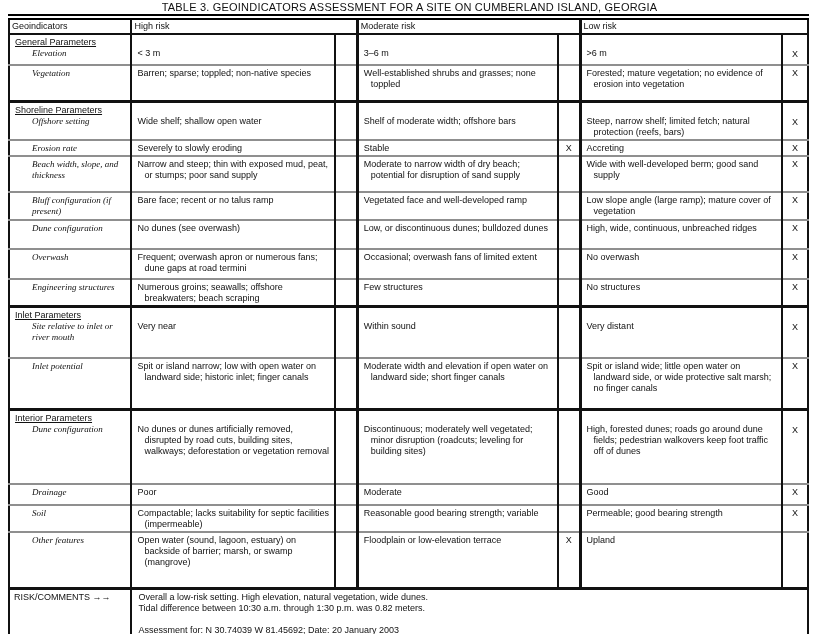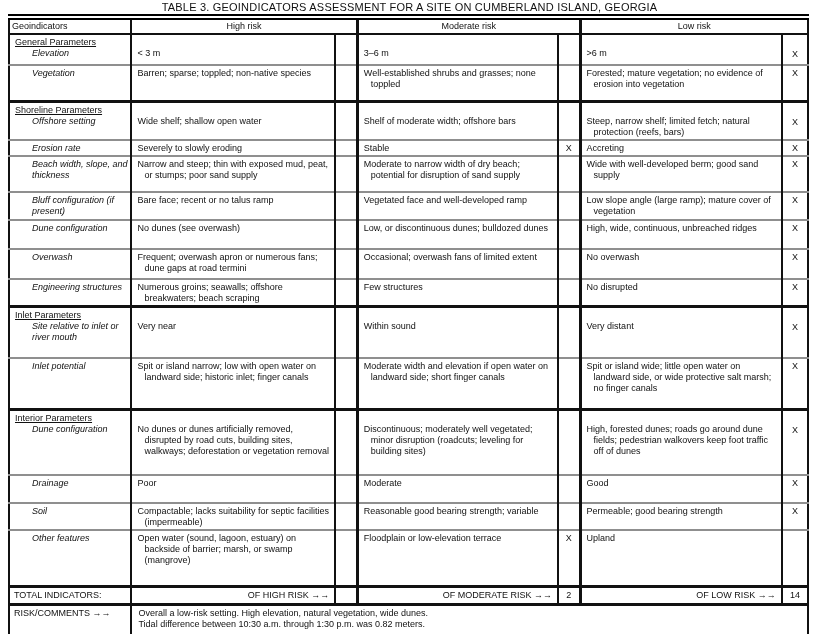--- a/index.html
+++ b/index.html
@@ -18,31 +18,31 @@
   .toprule{height:2px;border-top:2px solid #000;border-bottom:2px solid #000;}
   table{
     border-collapse:collapse;table-layout:fixed;width:801px;
     border-left:2px solid #111;border-right:2px solid #111;
   }
   td,th{
     vertical-align:top;font-size:9px;line-height:11px;font-weight:normal;
     padding:2px 2px 1px 4px;overflow:hidden;word-wrap:break-word;
   }
   tr.head th{border-bottom:2px solid #111;padding:1px 2px;}
-  .h-c{text-align:center;}
+  .h-c{text-align:left;}
   .h-ind{text-align:left;padding-left:4px;}
   
   .bR2{border-right:2px solid #111;}
   .bR3{border-right:3px solid #111;}
   
   tr.g td{border-top:2px solid #8f8f8f;}      
   tr.k td{border-top:3px solid #111;}         
   
   .sname{text-decoration:underline;padding-left:1px;white-space:nowrap;}
-  .iname{font-style:italic;padding-left:18px;}
+  .iname{font-style:italic;padding-left:18px;font-family:Liberation Serif, serif;}
   .rt{padding-left:8px;text-indent:-7px;}
   .pt{margin-top:11px;}                        
   .cx{text-align:center;padding:2px 0 1px 0;}
   .xpt{padding-top:14px;}
   .tot-lab{white-space:nowrap;}
   .tot-r{text-align:right;padding-right:5px;white-space:nowrap;}
   .cm-line{padding-left:2px;}
   .cm-gap{margin-top:11px;}
 </style>
 </head>
@@ -225,21 +225,21 @@
             </td>
         <td class="bR2">
               <div class="rt">Numerous groins; seawalls; offshore breakwaters; beach scraping</div>
             </td>
         <td class="cx bR3"></td>
         <td class="bR2">
               <div class="rt">Few structures</div>
             </td>
         <td class="cx bR3"></td>
         <td class="bR2">
-              <div class="rt">No disrupted</div>
+              <div class="rt">No structures</div>
             </td>
         <td class="cx">X</td>
       </tr>
 
       <tr class="k" style="height:52px">
         <td class="bR2">
           <div class="sname">Inlet Parameters</div>
           <div class="iname">Site relative to inlet or river mouth</div>
         </td>
         <td class="bR2">
@@ -267,40 +267,40 @@
         <td class="bR2">
               <div class="rt">Moderate width and elevation if open water on landward side; short finger canals</div>
             </td>
         <td class="cx bR3"></td>
         <td class="bR2">
               <div class="rt">Spit or island wide; little open water on landward side, or wide protective salt marsh; no finger canals</div>
             </td>
         <td class="cx">X</td>
       </tr>
 
-      <tr class="k" style="height:66px">
+      <tr class="k" style="height:75px">
         <td class="bR2">
           <div class="sname">Interior Parameters</div>
           <div class="iname">Dune configuration</div>
         </td>
         <td class="bR2">
               <div class="rt pt">No dunes or dunes artificially removed, disrupted by road cuts, building sites, walkways; deforestation or vegetation removal</div>
             </td>
         <td class="cx bR3 xpt"></td>
         <td class="bR2">
               <div class="rt pt">Discontinuous; moderately well vegetated; minor disruption (roadcuts; leveling for building sites)</div>
             </td>
         <td class="cx bR3 xpt"></td>
         <td class="bR2">
               <div class="rt pt">High, forested dunes; roads go around dune fields; pedestrian walkovers keep foot traffic off of dunes</div>
             </td>
         <td class="cx xpt">X</td>
       </tr>
 
-      <tr class="g" style="height:28px">
+      <tr class="g" style="height:21px">
         <td class="bR2">
               <div class="iname">Drainage</div>
             </td>
         <td class="bR2">
               <div class="rt">Poor</div>
             </td>
         <td class="cx bR3"></td>
         <td class="bR2">
               <div class="rt">Moderate</div>
             </td>
@@ -340,29 +340,20 @@
         <td class="bR2">
               <div class="rt">Floodplain or low-elevation terrace</div>
             </td>
         <td class="cx bR3">X</td>
         <td class="bR2">
               <div class="rt">Upland</div>
             </td>
         <td class="cx"></td>
       </tr>
 
-      <tr class="k" style="height:18px">
-        <td class="bR2 tot-lab">TOTAL INDICATORS:</td>
-        <td class="bR2 tot-r">OF HIGH RISK →→</td>
-        <td class="cx bR3"></td>
-        <td class="bR2 tot-r">OF MODERATE RISK →→</td>
-        <td class="cx bR3">2</td>
-        <td class="bR2 tot-r">OF LOW RISK →→</td>
-        <td class="cx">14</td>
-      </tr>
 
       <tr class="k" style="height:47px">
         <td class="bR2 tot-lab">RISK/COMMENTS →→</td>
         <td colspan="6">
           <div class="cm-line">Overall a low-risk setting. High elevation, natural vegetation, wide dunes.</div>
           <div class="cm-line">Tidal difference between 10:30 a.m. through 1:30 p.m. was 0.82 meters.</div>
           <div class="cm-line cm-gap">Assessment for: N 30.74039 W 81.45692; Date: 20 January 2003</div>
         </td>
       </tr>
     </tbody>

